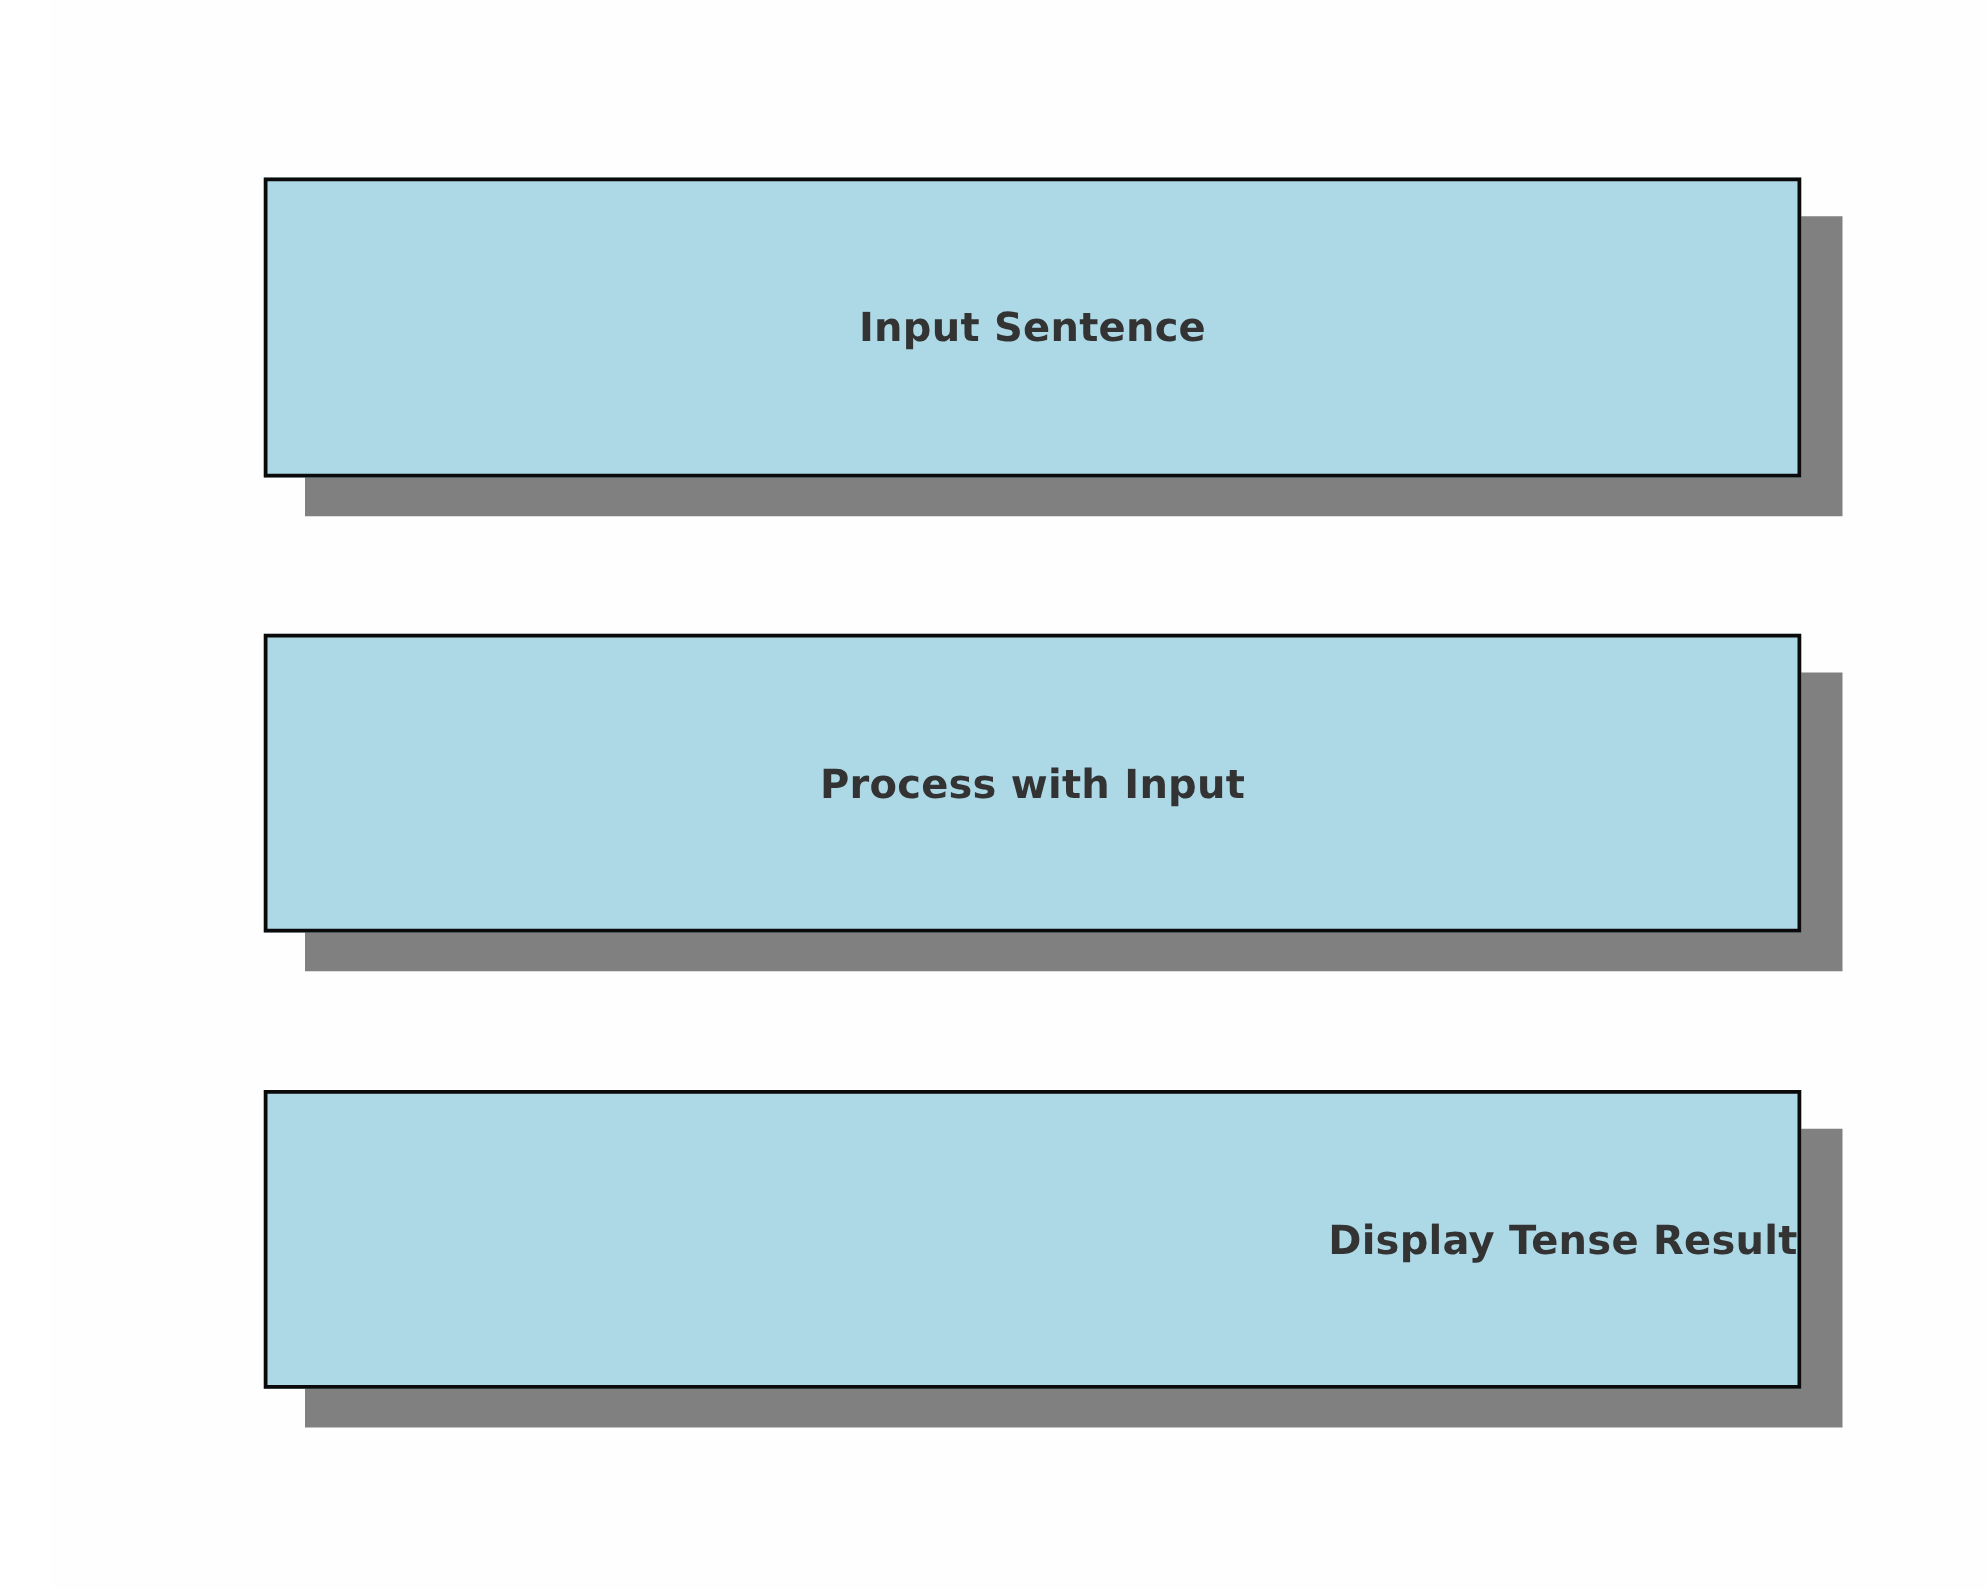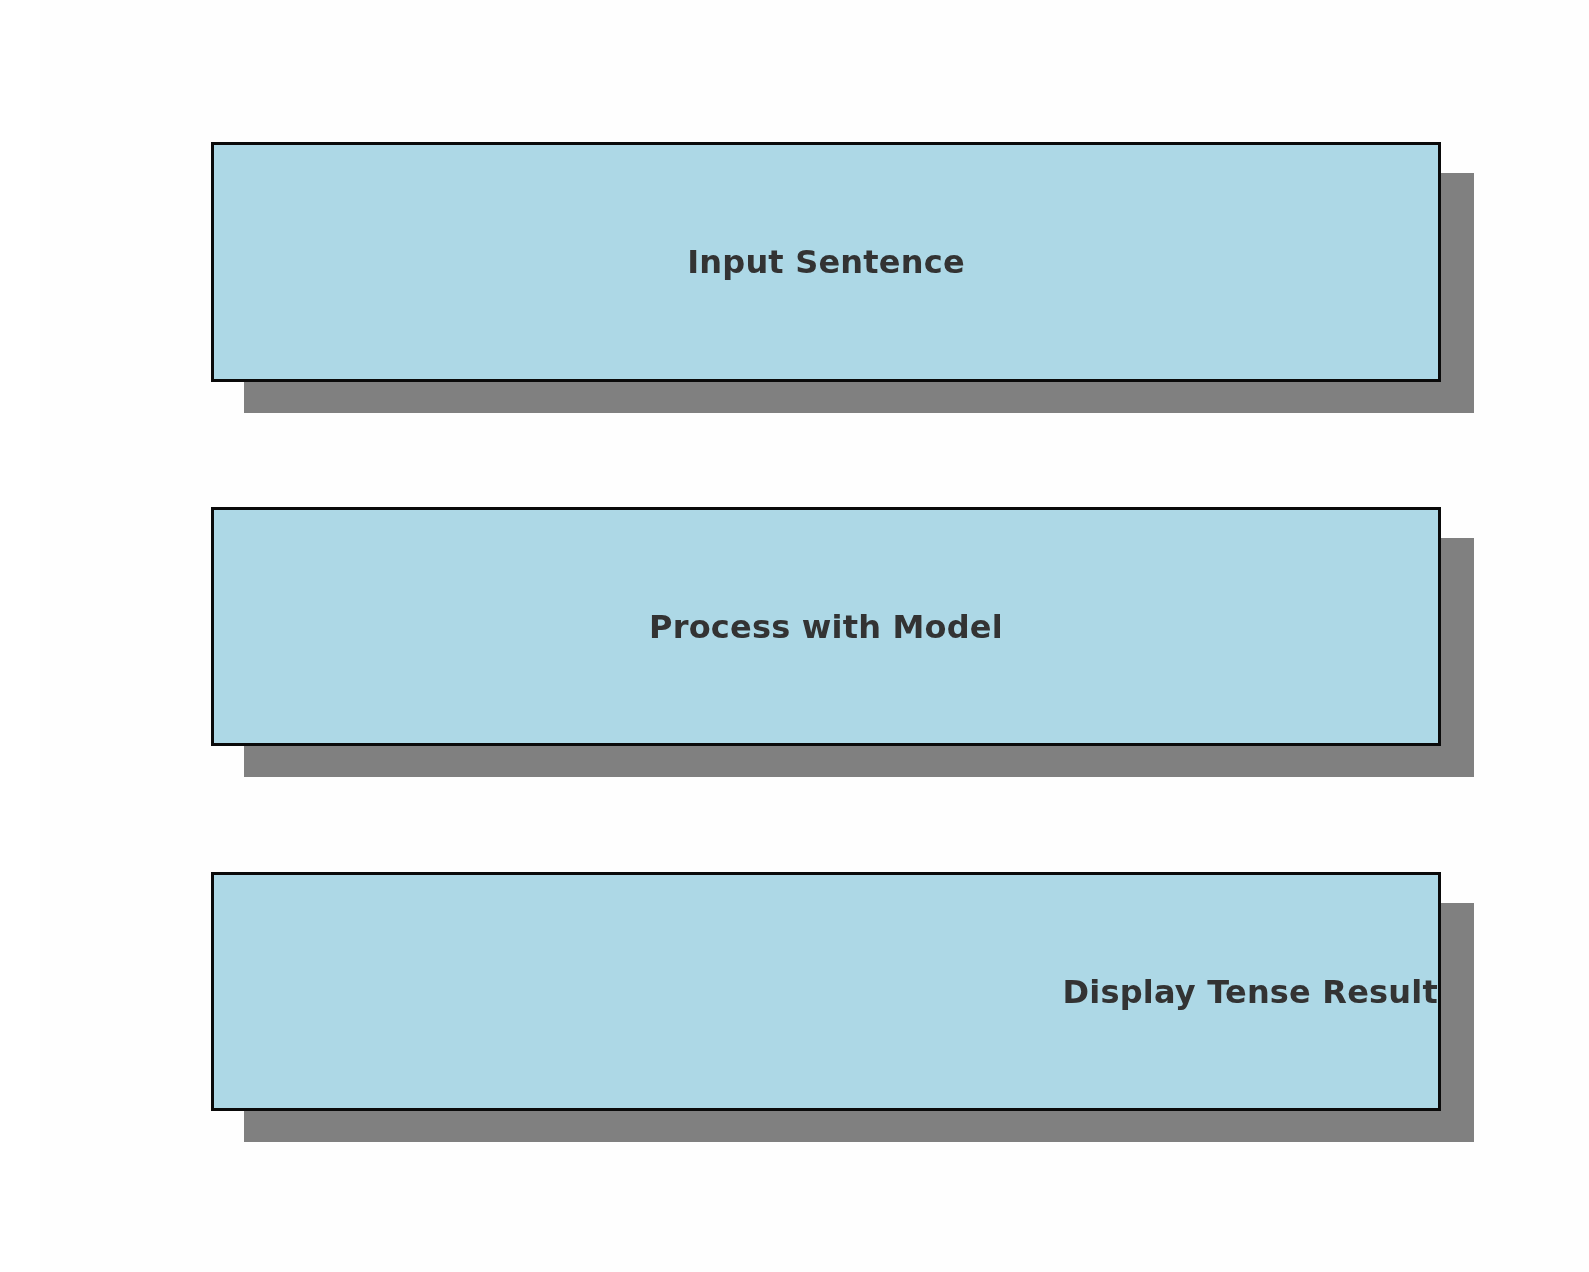--- a/index.html
+++ b/index.html
@@ -82,21 +82,21 @@
   <div class="node" id="node-0">
     <div class="node-shadow"></div>
     <div class="node-box">
       <span class="node-label">Input Sentence</span>
     </div>
   </div>
 
   <div class="node" id="node-1">
     <div class="node-shadow"></div>
     <div class="node-box">
-      <span class="node-label">Process with Model</span>
+      <span class="node-label">Process with Input</span>
     </div>
   </div>
 
   <div class="node" id="node-2">
     <div class="node-shadow"></div>
     <div class="node-box">
       <span class="node-label">Display Tense Result</span>
     </div>
   </div>
 

